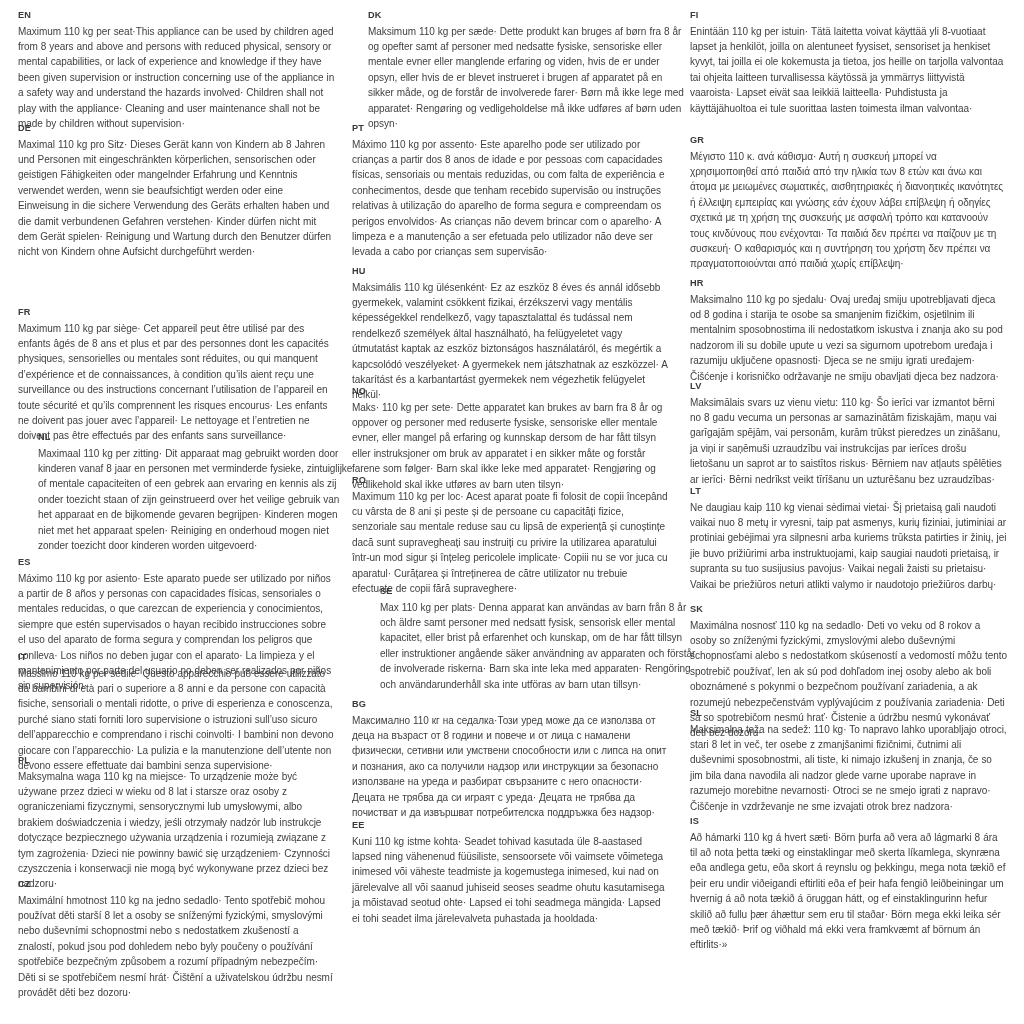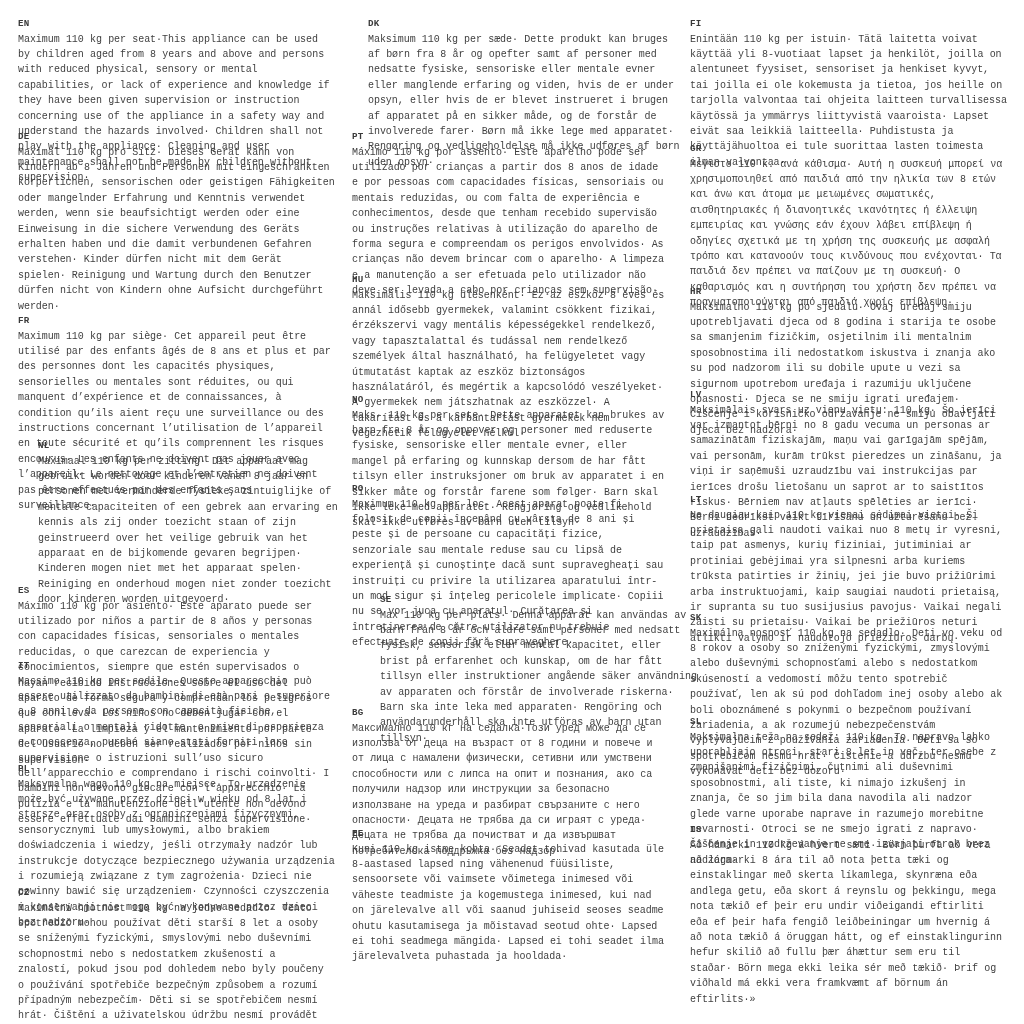--- a/index.html
+++ b/index.html
@@ -14,24 +14,23 @@
     overflow: hidden;
     font-family: "Liberation Sans", sans-serif;
     color: #3c3c3c;
   }
   .page {
     position: absolute;
     inset: 0;
   }
   .col {
     position: absolute;
-    top: 8px;
+    top: 0;
     width: 317px;
     height: 800px;
-    font-family: Liberation Mono, monospace;
   }
   #col0 { left: 18px; }
   #col1 { left: 352px; }
   #col2 { left: 690px; }
   .section {
     position: absolute;
     left: 0;
     width: 100%;
   }
   .lang-code {
@@ -46,21 +45,21 @@
     font-size: 10px;
     line-height: 15.4px;
     letter-spacing: -0.05px;
     word-spacing: 0.3px;
     color: #3f3f3f;
     text-align: left;
   }
   
   #col0 .sec-en { top: 8px; }   #col0 .sec-de { top: 121px; }
   #col0 .sec-fr { top: 305px; } #col0 .sec-nl { top: 430px; margin-left: 20px; }
-  #col0 .sec-es { top: 555px; margin-top: 20px; } #col0 .sec-it { top: 650px; }
+  #col0 .sec-es { top: 555px; } #col0 .sec-it { top: 650px; }
   #col0 .sec-pl { top: 753px; } #col0 .sec-cz { top: 877px; }
 
   #col1 .sec-dk { top: 8px; margin-left: 16px; }   #col1 .sec-pt { top: 121px; }
   #col1 .sec-hu { top: 264px; } #col1 .sec-no { top: 384px; }
   #col1 .sec-ro { top: 473px; } #col1 .sec-se { top: 584px; margin-left: 28px; }
   #col1 .sec-bg { top: 697px; } #col1 .sec-ee { top: 818px; }
 
   #col2 .sec-fi { top: 8px; }   #col2 .sec-gr { top: 133px; }
   #col2 .sec-hr { top: 276px; } #col2 .sec-lv { top: 379px; }
   #col2 .sec-lt { top: 484px; } #col2 .sec-sk { top: 602px; }

